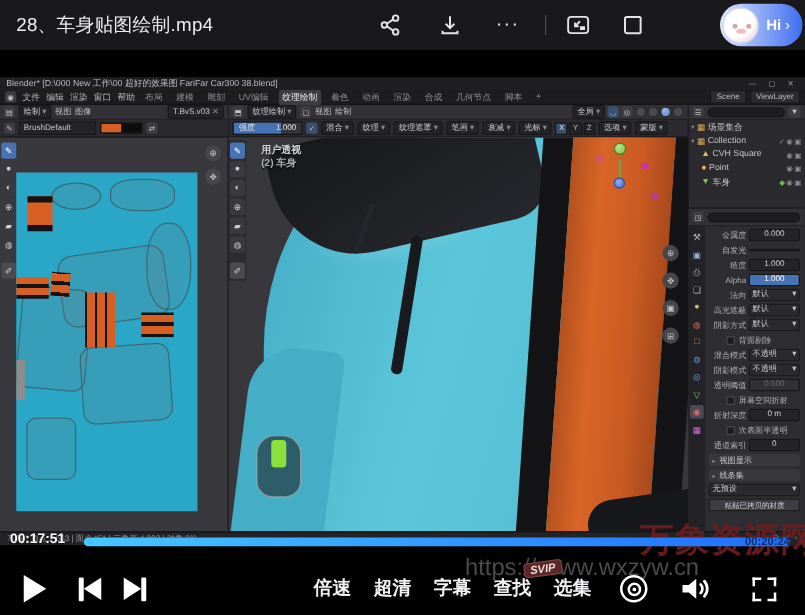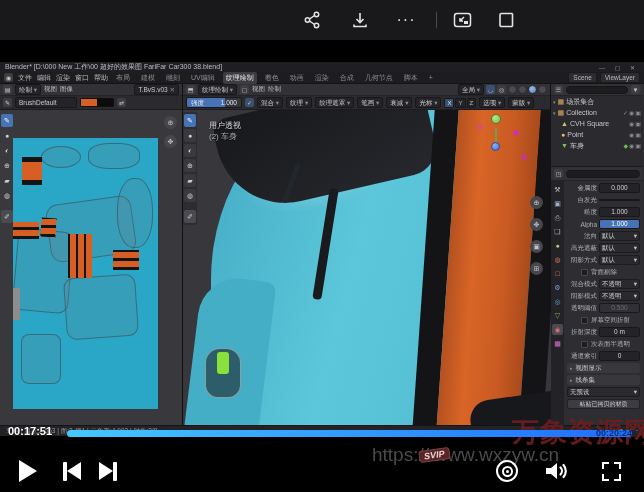--- a/index.html
+++ b/index.html
@@ -58,21 +58,21 @@
   .img-navicons{position:absolute;right:5px;top:32px;display:flex;flex-direction:column;gap:6px;}
   .navic{width:13px;height:13px;border-radius:50%;background:#46464b;color:#c3c3c8;font-size:7px;display:flex;align-items:center;justify-content:center;}
   #uvimage{position:absolute;left:13px;top:54px;width:145px;height:271px;background:var(--texcyan);overflow:hidden;}
   .uvghost{position:absolute;border:1px solid rgba(60,75,80,.6);background:rgba(110,120,125,.18);}
   .stripesV{background:repeating-linear-gradient(0deg,#131313 0 3px,var(--orange) 3px 9px);}
   .stripesH{background:repeating-linear-gradient(90deg,#131313 0 2px,var(--orange) 2px 8px);}
 
   
   #ed-viewport{width:368px;background:#38383c;}
   #vpcanvas{position:absolute;left:0;top:26px;width:368px;height:325px;overflow:hidden;background:#38383c;}
-  .vp-overlay-text{position:absolute;left:26px;top:10px;color:#d2d6da;font-size:8px;line-height:11px;z-index:6;text-shadow:0 1px 1px rgba(0,0,0,.6);}
+  .vp-overlay-text{position:absolute;left:26px;top:4px;color:#d2d6da;font-size:8px;line-height:11px;z-index:6;text-shadow:0 1px 1px rgba(0,0,0,.6);font-weight:bold;}
   .vp-overlay-text .l2{color:#aab0b4;}
   .xyz{display:flex;gap:1px;}
   .xyz span{background:#242428;border:1px solid #18181b;color:#b9b9be;font-size:6px;padding:0 2px;line-height:8px;border-radius:1px;}
   .xyz span.on{background:#39506e;color:#dfe6f2;}
   .shadeballs{display:flex;gap:1px;}
   .ball{width:9px;height:9px;border-radius:50%;background:#4a4a50;border:1px solid #2a2a2e;}
   .ball.on{background:radial-gradient(circle at 35% 30%,#9db9e8,#5680c2);}
   .slider-blue{background:linear-gradient(90deg,#4772b3 70%,#35363a 70%);border:1px solid #18181b;border-radius:2px;color:#e6e9ef;font-size:6.5px;line-height:9px;padding:0 4px;display:flex;justify-content:space-between;min-width:56px;}
 
   
@@ -139,20 +139,21 @@
   .fs .tr{right:0;top:0;border-left:none;border-bottom:none;}
   .fs .bl{left:0;bottom:0;border-right:none;border-top:none;}
   .fs .br{right:0;bottom:0;border-left:none;border-top:none;}
 </style>
 </head>
 <body>
 
 <div id="stage">
 
   <div id="app-header">
+    <div class="app-title">28、车身贴图绘制.mp4</div>
 
     <div class="hicon" style="left:300px">
       <svg width="18" height="18" viewBox="0 0 18 18">
           <g stroke="#e4e4e6" stroke-width="1.5" fill="none">
             <circle cx="13.5" cy="3.5" r="2.2"></circle>
             <circle cx="4.5" cy="9" r="2.2"></circle>
             <circle cx="13.5" cy="14.5" r="2.2"></circle>
             <path d="M6.5 8l5-3.5M6.5 10l5 3.5"></path>
           </g>
         </svg>
@@ -178,20 +179,25 @@
     </div>
     <div class="hicon" style="left:495px">
       <svg width="18" height="18" viewBox="0 0 18 18">
           <g stroke="#e4e4e6" stroke-width="1.6" fill="none">
             <path d="M14.5 2.5h-11a1.5 1.5 0 0 0-1.5 1.5v10a1.5 1.5 0 0 0 1.5 1.5h11"></path>
             <path d="M14.5 2.5v13"></path>
           </g>
         </svg>
     </div>
 
+    <div class="assistant">
+      <div class="avatar"></div>
+      <span class="hi">Hi</span>
+      <span class="arr">›</span>
+    </div>
   </div>
 
   <div id="video">
 
     <div id="blender">
 
       <div class="bl-titlebar">
         <span>Blender* [D:\000 New 工作\00 超好的效果图 FariFar Car300 38.blend]</span>
         <span class="winbtns">—  ▢  ✕</span>
       </div>
@@ -554,20 +560,27 @@
       </div>
     <div class="ctl skip" id="btn-prev">
         <span class="bar"></span>
         <span class="tri-l"></span>
       </div>
     <div class="ctl skip" id="btn-next">
         <span class="tri-r"></span>
         <span class="bar"></span>
       </div>
 
+    <div id="txtbtns">
+      <span class="txtbtn">倍速</span>
+      <span class="txtbtn">超清</span>
+      <span class="txtbtn">字幕</span>
+      <span class="txtbtn">查找</span>
+      <span class="txtbtn">选集</span>
+    </div>
 
     <div class="ctl" id="btn-record">
       <span class="ring-o">
           <span class="ring-i">
             <span class="ring-d"></span>
           </span>
         </span>
     </div>
     <div class="ctl" id="btn-volume">
       <svg width="26" height="24" viewBox="0 0 26 24">

